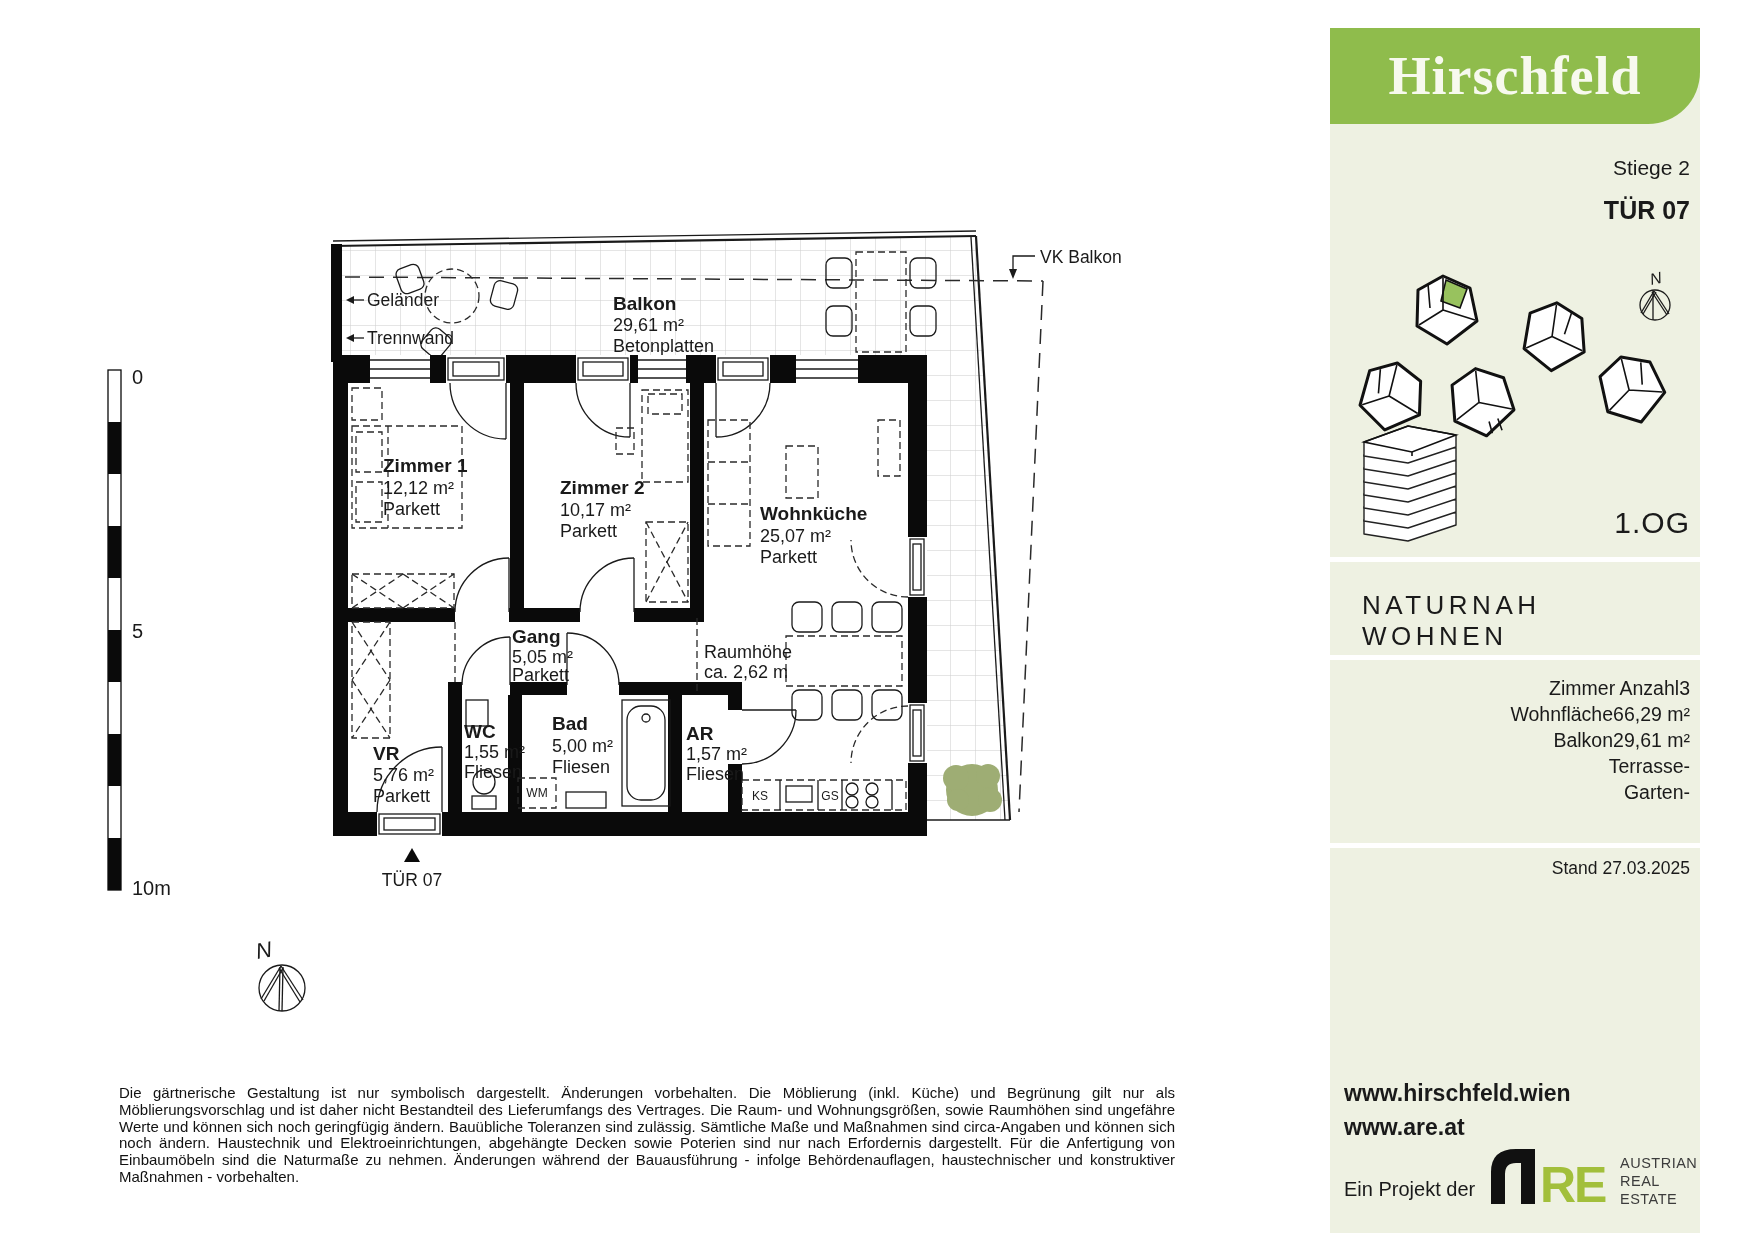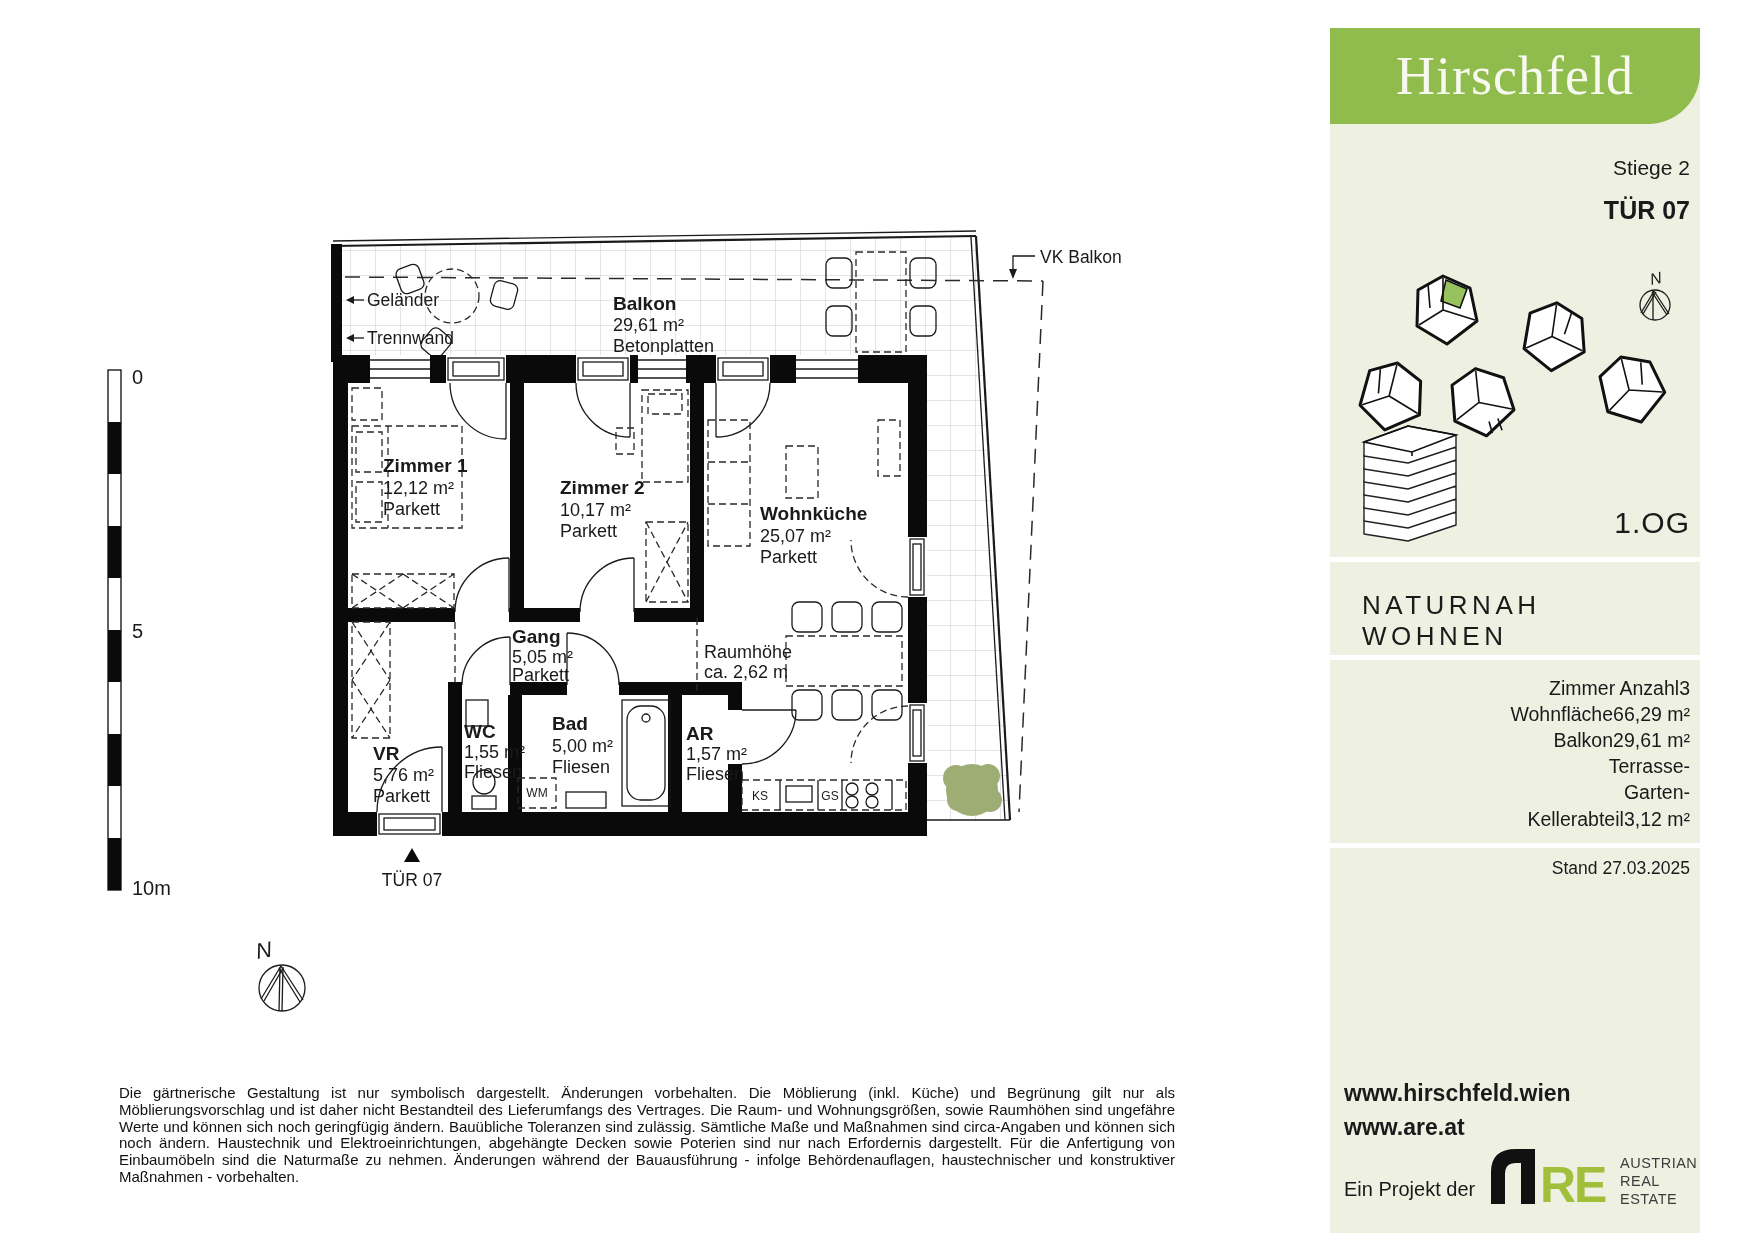--- a/index.html
+++ b/index.html
@@ -15,21 +15,21 @@
   
   .sidebar{position:absolute;left:1330px;top:0;width:370px;height:1240px;}
   .sb-sec{position:absolute;left:0;width:370px;background:#eef1e2;}
   .sb-top{top:28px;height:529px;}
   .sb-project{top:562px;height:93px;}
   .sb-facts{top:660px;height:183px;}
   .sb-bottom{top:848px;height:385px;}
 
   .logo{position:absolute;left:0;top:0;width:370px;height:96px;background:#8fbc4c;
         border-radius:0 0 52px 0;display:flex;align-items:center;justify-content:center;}
-  .logo span{font-family:"Liberation Serif",serif;font-weight:normal;font-size:54px;color:#f7f9ee;letter-spacing:1px;}
+  .logo span{font-family:"Liberation Serif",serif;font-weight:bold;font-size:54px;color:#f7f9ee;letter-spacing:1px;}
   .stiege{position:absolute;right:10px;top:128px;font-size:21px;}
   .tuer{position:absolute;right:10px;top:168px;font-size:25px;font-weight:bold;}
   .floor-tag{position:absolute;right:10px;top:478px;font-size:30px;letter-spacing:1px;}
   .site-svg{position:absolute;left:0;top:210px;}
 
   .proj-name{margin:18px;padding:10px 0 0 14px;font-size:26px;font-weight:400;letter-spacing:4.5px;}
   .addr{padding-left:14px;font-size:19.5px;line-height:23px;}
   .addr1{padding-top:6px;}
 
   .facts-table{padding-top:15px;}
@@ -437,24 +437,20 @@
           <span>29,61 m²</span>
         </div>
         <div class="fact-row">
           <span>Terrasse</span>
           <span>-</span>
         </div>
         <div class="fact-row">
           <span>Garten</span>
           <span>-</span>
         </div>
-        <div class="fact-row">
-          <span>Kellerabteil</span>
-          <span>3,12 m²</span>
-        </div>
       </div>
     </div>
 
     <div class="sb-sec sb-bottom">
       <div class="stand">Stand 27.03.2025</div>
       <div class="web web1">www.hirschfeld.wien</div>
       <div class="web web2">www.are.at</div>
       <div class="projby">Ein Projekt der</div>
       <svg class="are-svg" width="212" height="64" viewBox="0 0 212 64">
         <path d="M3,60 L3,28 Q3,5 28,5 L47,5 L47,60 L33,60 L33,19 L28,19 Q17,19 17,30 L17,60 Z" fill="#111"></path>

